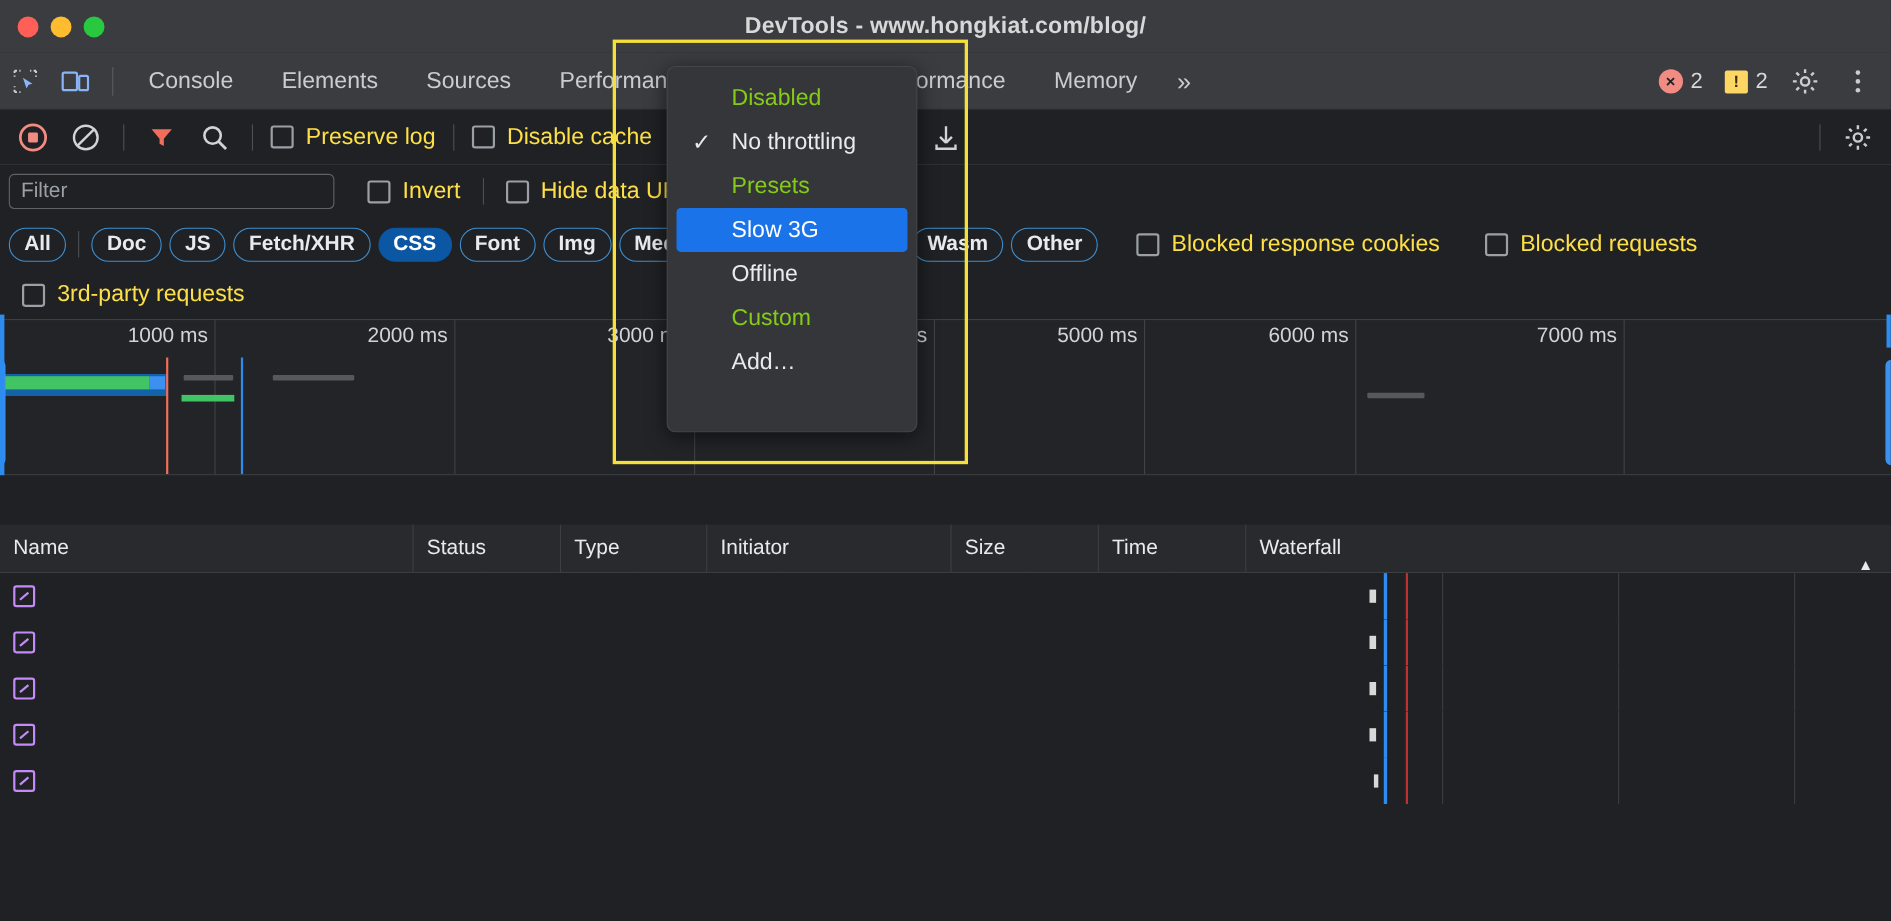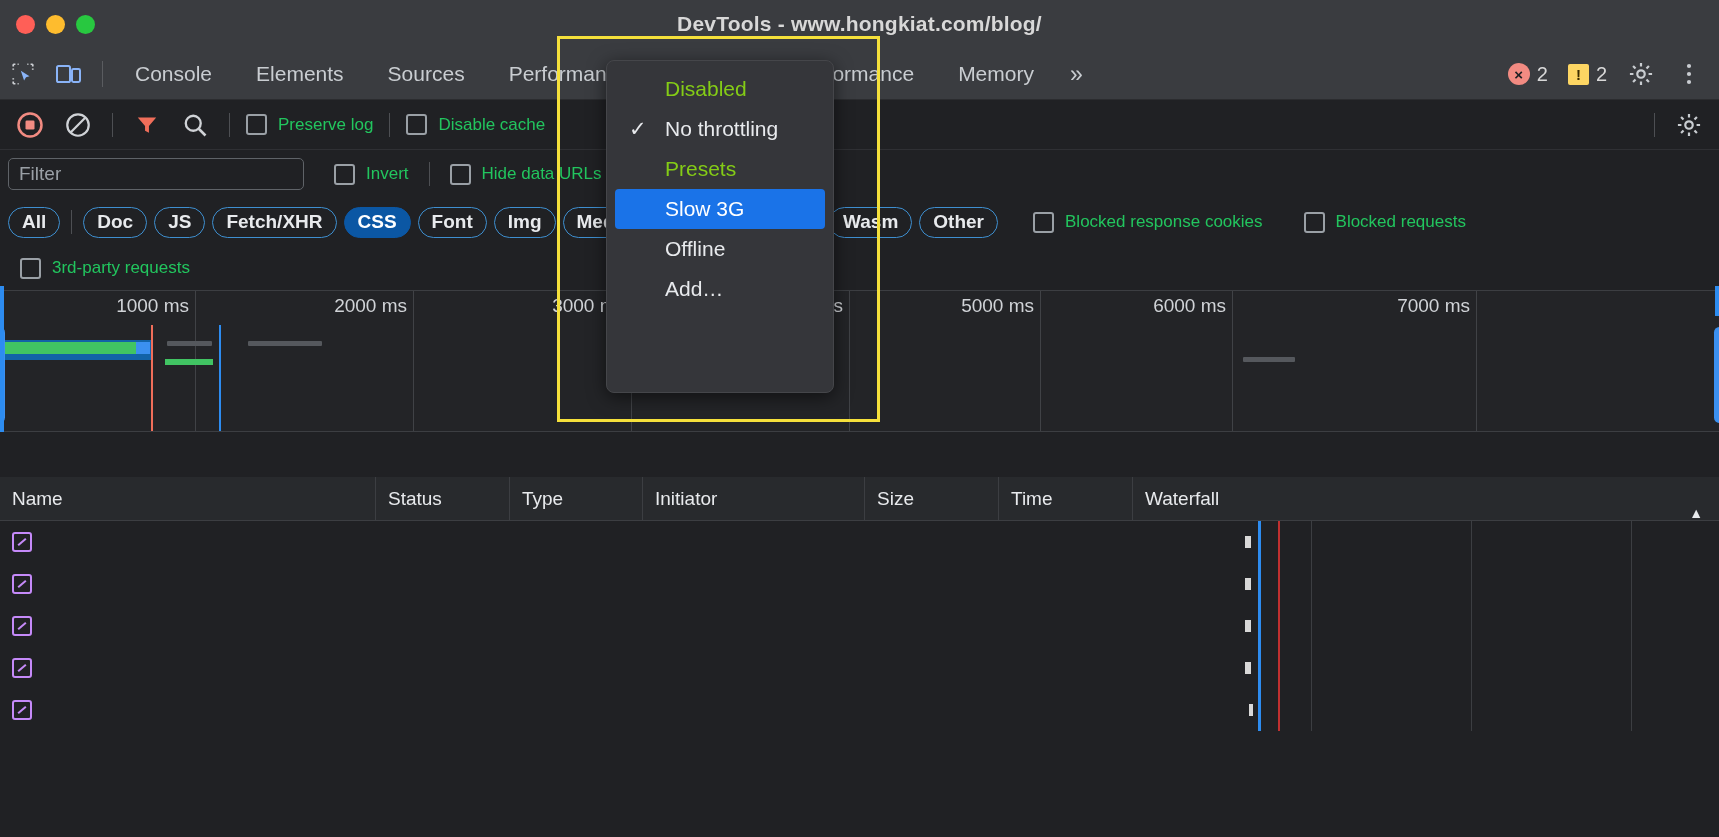--- a/index.html
+++ b/index.html
@@ -72,21 +72,21 @@
     height: 50px; display: flex; align-items: center; padding: 0 6px;
     border-bottom: 1px solid #2f3034; position: relative;
   }
   .nt-icon { width: 48px; height: 50px; display: flex; align-items: center; justify-content: center; }
   .vsep { width: 1px; height: 24px; background: #4d4f53; margin: 0 10px; }
   .chk-wrap { display: flex; align-items: center; gap: 11px; padding: 0 6px; }
   .chk {
     width: 21px; height: 21px; border: 2px solid #9aa0a6; border-radius: 3px;
     background: transparent; flex: none;
   }
-  .chk-label { font-size: 17px; color: #22c55e; white-space: nowrap; }
+  .chk-label { font-size: 21px; color: #fde047; white-space: nowrap; }
   .nettool-right { margin-left: auto; display: flex; align-items: center; }
 
   
   .filterrow {
     height: 48px; display: flex; align-items: center; padding: 0 8px; gap: 4px;
   }
   .filter-input {
     width: 296px; height: 32px; border: 1px solid #5f6368; border-radius: 5px;
     background: transparent; color: #e8eaed; font-size: 19px; padding: 0 10px;
     font-family: "Liberation Sans", sans-serif;
@@ -530,20 +530,21 @@
 
   <div class="menu">
     <div class="mi header">Disabled</div>
     <div class="mi">
       <span class="check">✓</span>
       <span>No throttling</span>
     </div>
     <div class="mi header">Presets</div>
     <div class="mi sel">Slow 3G</div>
     <div class="mi">Offline</div>
+    <div class="mi header">Custom</div>
     <div class="mi">Add…</div>
   </div>
 
   <div class="hl"></div>
   <div class="edge-left"></div>
   <div class="edge-right"></div>
 
 </div>
 
 </body></html>

